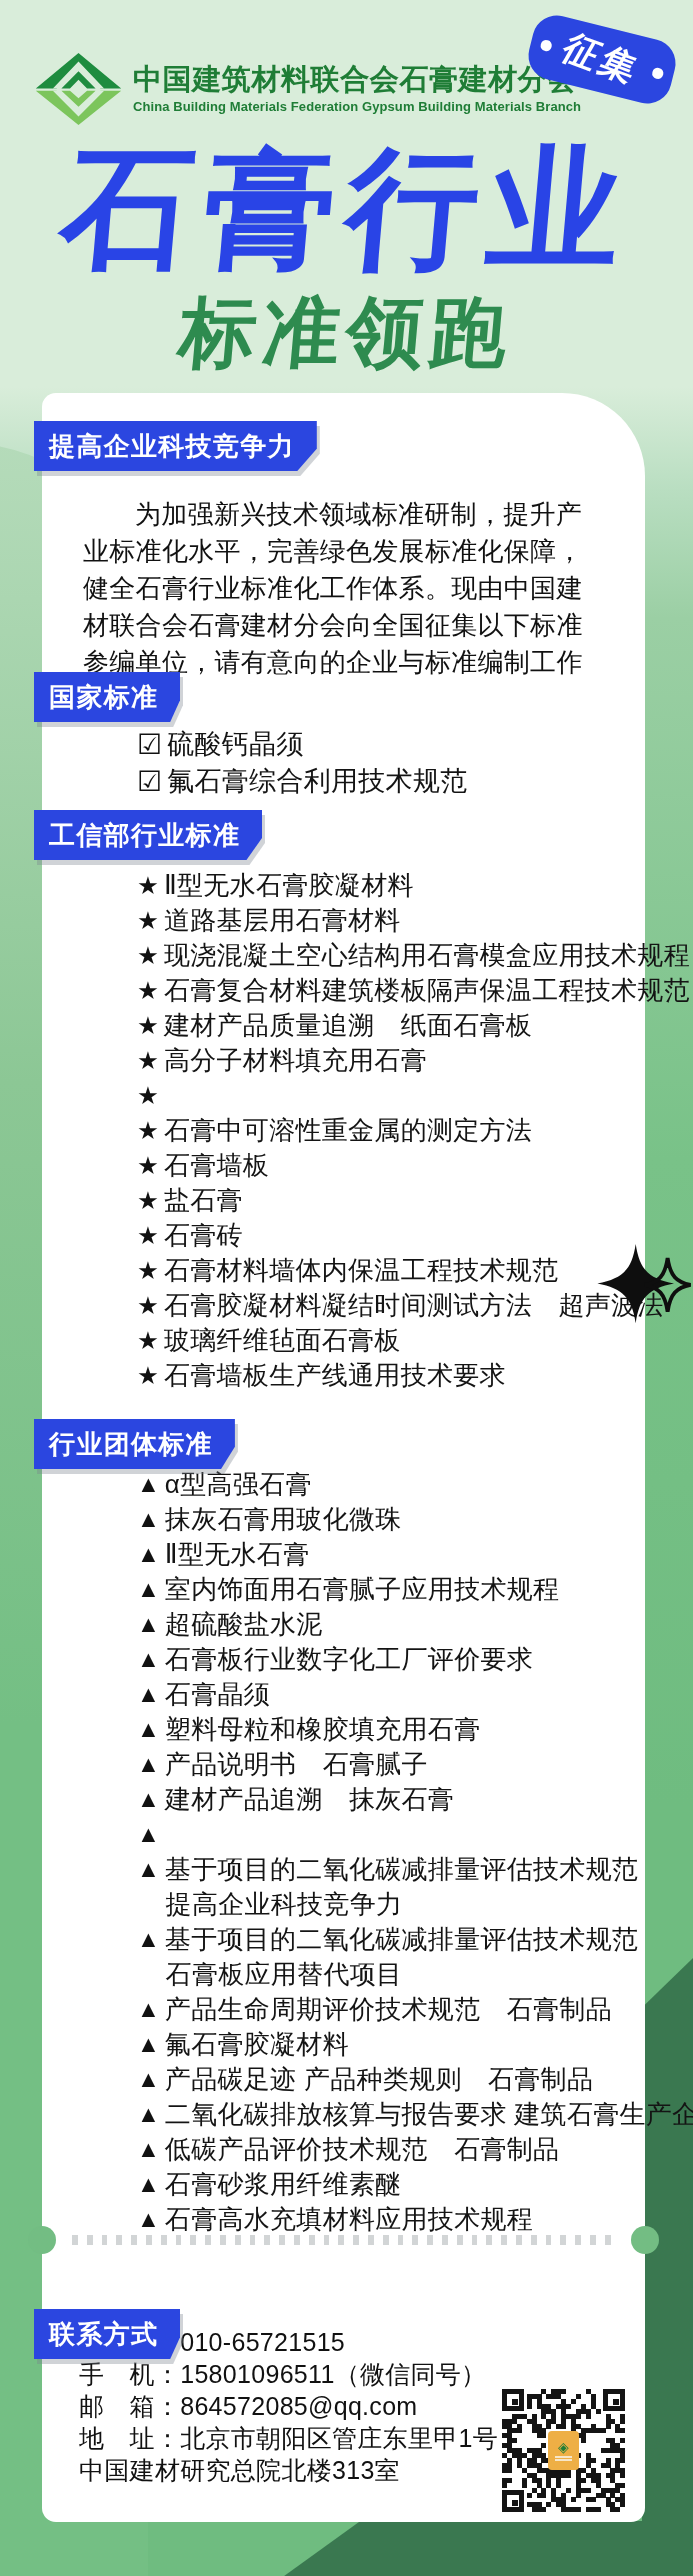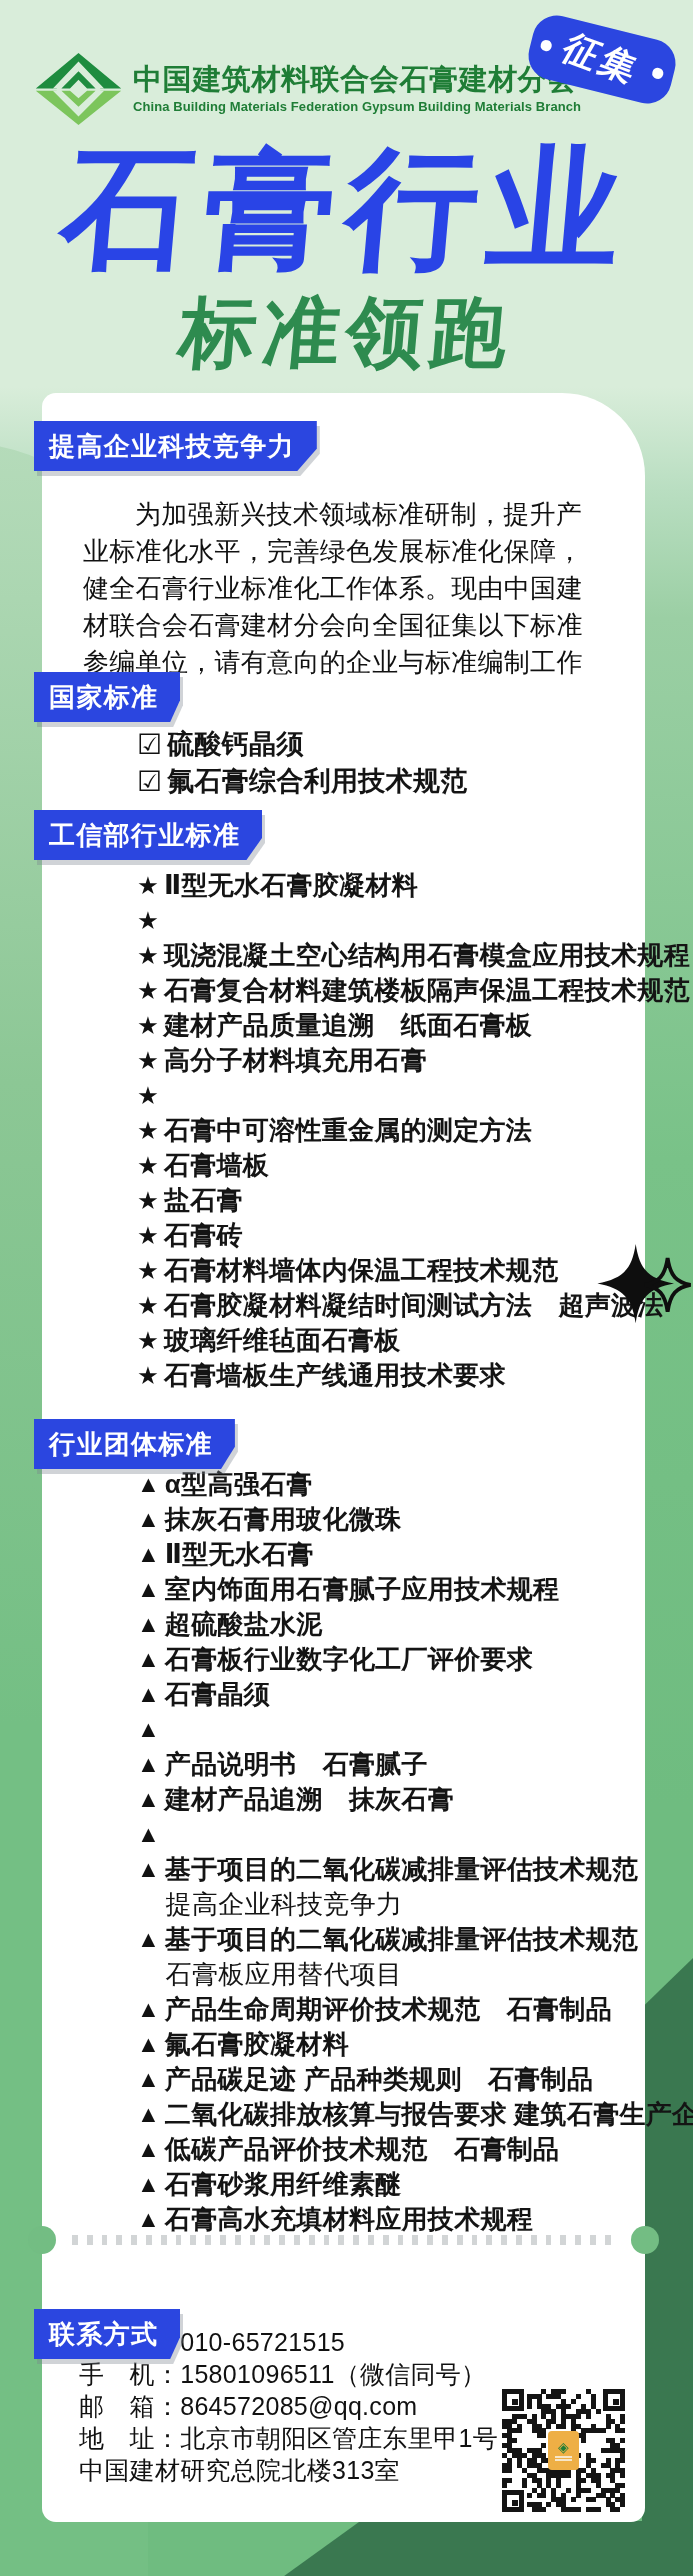--- a/index.html
+++ b/index.html
@@ -42,21 +42,21 @@
   .badge{position:relative;display:inline-block;background:#2b46e0;color:#fff;font-weight:800;font-size:26px;
     line-height:1;padding:12.2px 22px 12.2px 15.4px;letter-spacing:1.3px;
     clip-path:polygon(0 0,100% 0,100% 55%,93% 100%,0 100%);}
 
   .paragraph{position:absolute;left:41px;top:77px;width:521px;font-size:26px;line-height:37px;
     color:#111;font-weight:500;text-indent:2em;letter-spacing:0.3px;}
 
   .list{position:absolute;left:95px;right:26px;}
   .list .row{display:flex;align-items:flex-start;}
   .bullet{flex:0 0 auto;margin-right:5.1px;color:#111;}
-  .itext{color:#141414;font-weight:700;letter-spacing:0.3px;white-space:nowrap;text-align:right;}
+  .itext{color:#141414;font-weight:400;letter-spacing:0.3px;white-space:nowrap;text-align:right;}
   .l2{padding-left:1.1em;color:#141414;font-weight:500;letter-spacing:0.3px;white-space:nowrap;}
 
   .list-national{top:333px;font-size:27px;line-height:37px;}
   .list-national .bullet{font-size:28px;}
   .list-ministry{top:475px;font-size:26px;line-height:35px;}
   .list-ministry .bullet{font-size:24.4px;}
   .list-assoc{top:1074px;font-size:26px;line-height:35px;}
   .list-assoc .bullet{font-size:23px;}
 
   .perforation{position:absolute;left:29.5px;right:29.5px;top:1842px;height:10.3px;
@@ -143,20 +143,21 @@
 
     <div class="list list-ministry">
 
         <div class="row">
           <span class="bullet">★</span>
           <span class="itext">Ⅱ型无水石膏胶凝材料</span>
         </div>
 
         <div class="row">
           <span class="bullet">★</span>
+          <span class="itext">道路基层用石膏材料</span>
         </div>
 
         <div class="row">
           <span class="bullet">★</span>
           <span class="itext">现浇混凝土空心结构用石膏模盒应用技术规程</span>
         </div>
 
         <div class="row">
           <span class="bullet">★</span>
           <span class="itext">石膏复合材料建筑楼板隔声保温工程技术规范</span>
@@ -275,20 +276,21 @@
           <div class="row">
             <span class="bullet">▲</span>
             <span class="itext">石膏晶须</span>
           </div>
 
         </div>
 
         <div>
           <div class="row">
             <span class="bullet">▲</span>
+            <span class="itext">塑料母粒和橡胶填充用石膏</span>
           </div>
 
         </div>
 
         <div>
           <div class="row">
             <span class="bullet">▲</span>
             <span class="itext">产品说明书　石膏腻子</span>
           </div>
 

